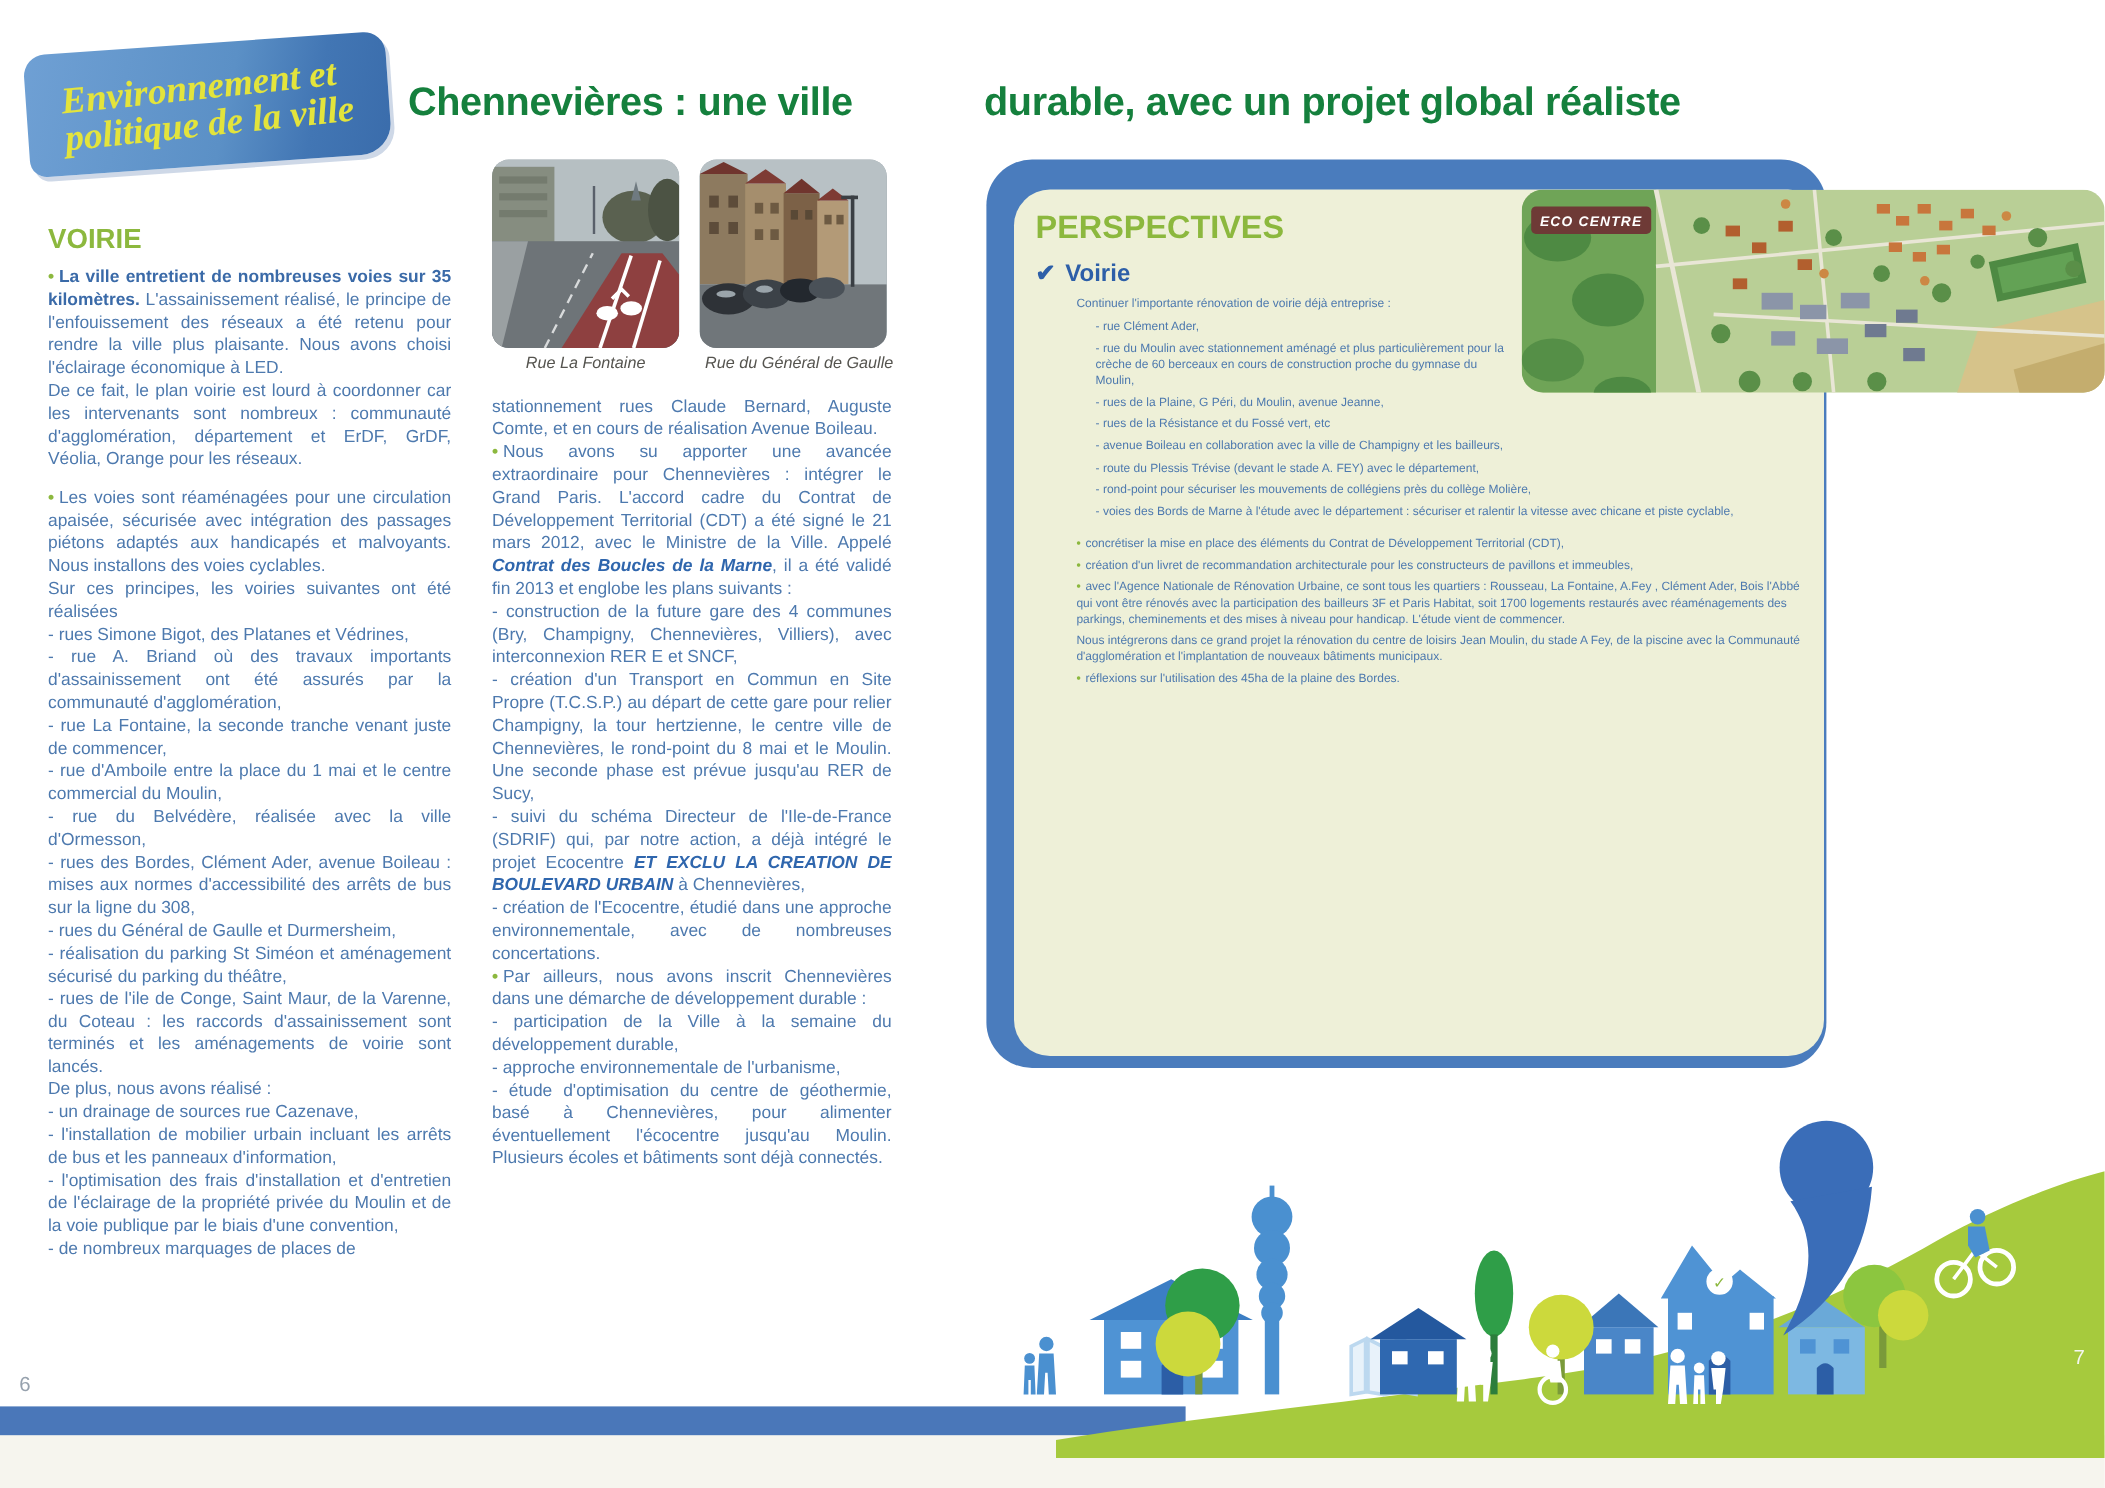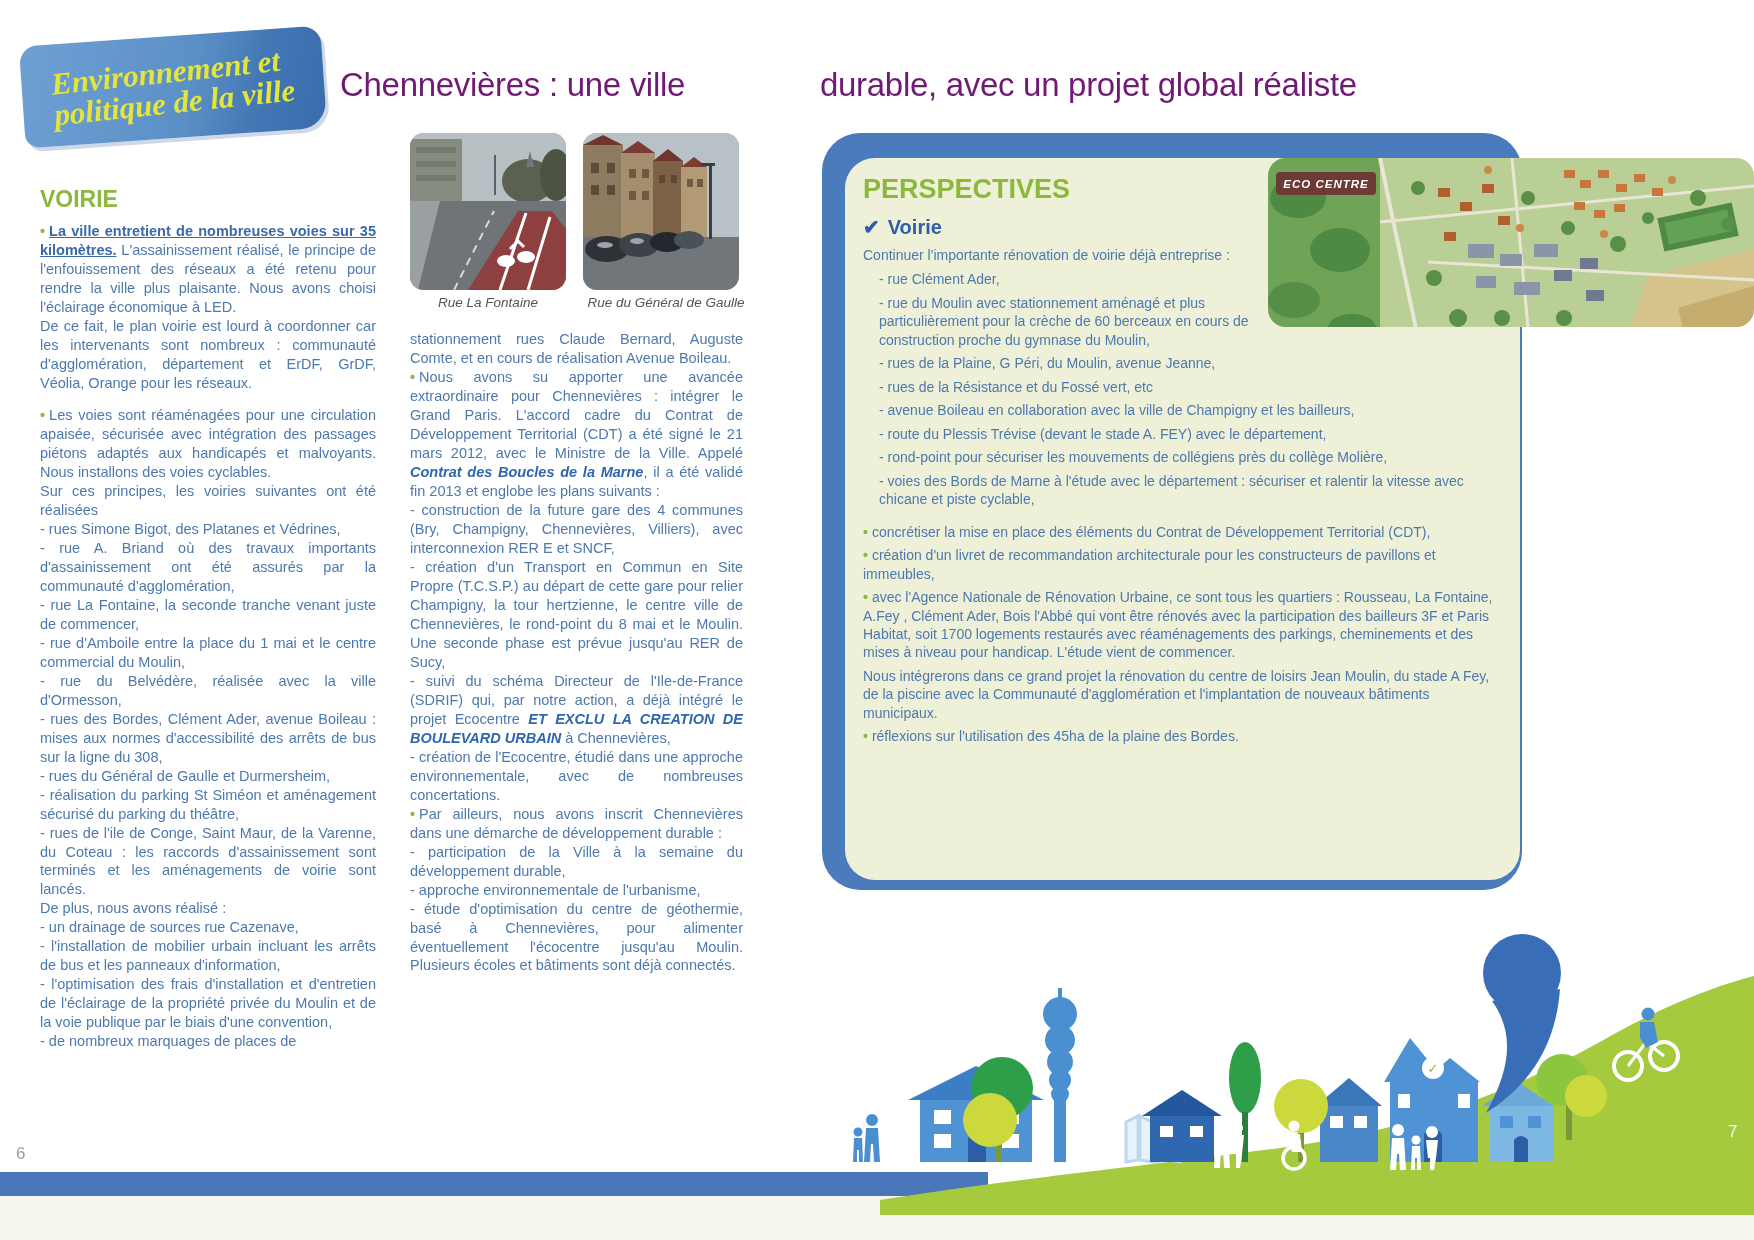--- a/index.html
+++ b/index.html
@@ -7,54 +7,54 @@
   body { font-family:"Liberation Sans", sans-serif; background:#ffffff; position:relative; overflow:hidden; }
   .abs { position:absolute; }
 
   
   .badge { left:22px; top:36px; width:302px; height:102px; z-index:2;
     background:linear-gradient(105deg,#6fa0d4 0%,#5b90c6 55%,#4276b4 78%,#3a6cab 100%);
     border-radius:18px 18px 26px 14px; transform:rotate(-4deg);
     box-shadow:3px 4px 0 rgba(60,100,160,.25); display:flex; align-items:center; justify-content:center; }
   .badge-text { font-family:"Liberation Serif", serif; font-style:italic; font-weight:bold;
     color:#e3e43c; font-size:31px; line-height:1.0; transform:rotate(-2deg); text-align:left; }
-  .title { top:66px; font-size:33px; font-weight:normal; color:#701a75; letter-spacing:-0.3px; white-space:nowrap; }
+  .title { top:66px; font-size:33px; font-weight:bold; color:#15803d; letter-spacing:-0.3px; white-space:nowrap; }
   .title-left { left:340px; }
   .title-right { left:820px; }
 
   
   .colhead { color:#8cb83e; font-weight:bold; }
   .col-left-head { left:40px; top:186px; font-size:23px; }
   .flow { color:#4d79ae; font-size:14.5px; line-height:1.31; }
   .col-left-body { left:40px; top:222px; width:336px; }
   .col-mid-body  { left:410px; top:330px; width:333px; }
   .para { text-align:justify; }
   .para.gap { margin-top:13px; }
   .para span:empty, .para b:empty { display:none; }
   .bullet { color:#8cb83e; font-weight:bold; margin-right:4px; }
-  .lead { color:#3a6aa8;text-decoration:underline; }
+  .lead { color:#3a6aa8; }
   .em { font-weight:bold; font-style:italic; color:#2f66ad; }
   .mid-head { font-size:21px; line-height:1.05; margin:18px 0 9px 0; text-align:left; }
 
   
   .photo { top:133px; width:156px; height:157px; border-radius:14px; overflow:hidden; background:#9aa5ab; }
   .photo svg { display:block; }
   .photo1 { left:410px; } .photo2 { left:583px; }
   .caption { top:295px; width:156px; text-align:center; font-style:italic; color:#55544f; font-size:13.5px; }
   .cap1 { left:410px; } .cap2 { left:583px; width:166px;text-align:center; }
 
   
   .panel-blue { left:822px; top:133px; width:700px; height:757px; background:#4a7cbd; border-radius:38px; z-index:5; }
   .panel-cream { left:845px; top:158px; width:675px; height:722px; background:#eef0d8; border-radius:30px; z-index:6;
     padding:12px 20px 10px 18px; overflow:hidden; }
   .map-spacer { float:right; width:242px; height:152px; }
   .persp-head { font-size:27px; margin:4px 0 10px 0; }
   .check-head { color:#2d5fa8; font-weight:bold; font-size:20px; margin:4px 0 7px 0; }
   .check { margin-right:8px; }
-  .panel-flow { color:#4d79ae; font-size:14px; line-height:1.32; }
+  .panel-flow { color:#4d79ae; font-size:10px; line-height:1.32;margin-left:34px; }
   .panel-flow .para { text-align:left; margin:0 0 5px 0; }
   .plist-indent .para { padding-left:16px; }
   .sec2 { margin-top:14px; }
   .panel-intro { margin-bottom:6px; }
 
   
   .map { left:1268px; top:158px; width:486px; height:169px; border-radius:18px; overflow:hidden; z-index:7; }
 
   
   .bottom-strip { left:0; top:1196px; width:1754px; height:44px; background:#f6f5ee; z-index:1; }

